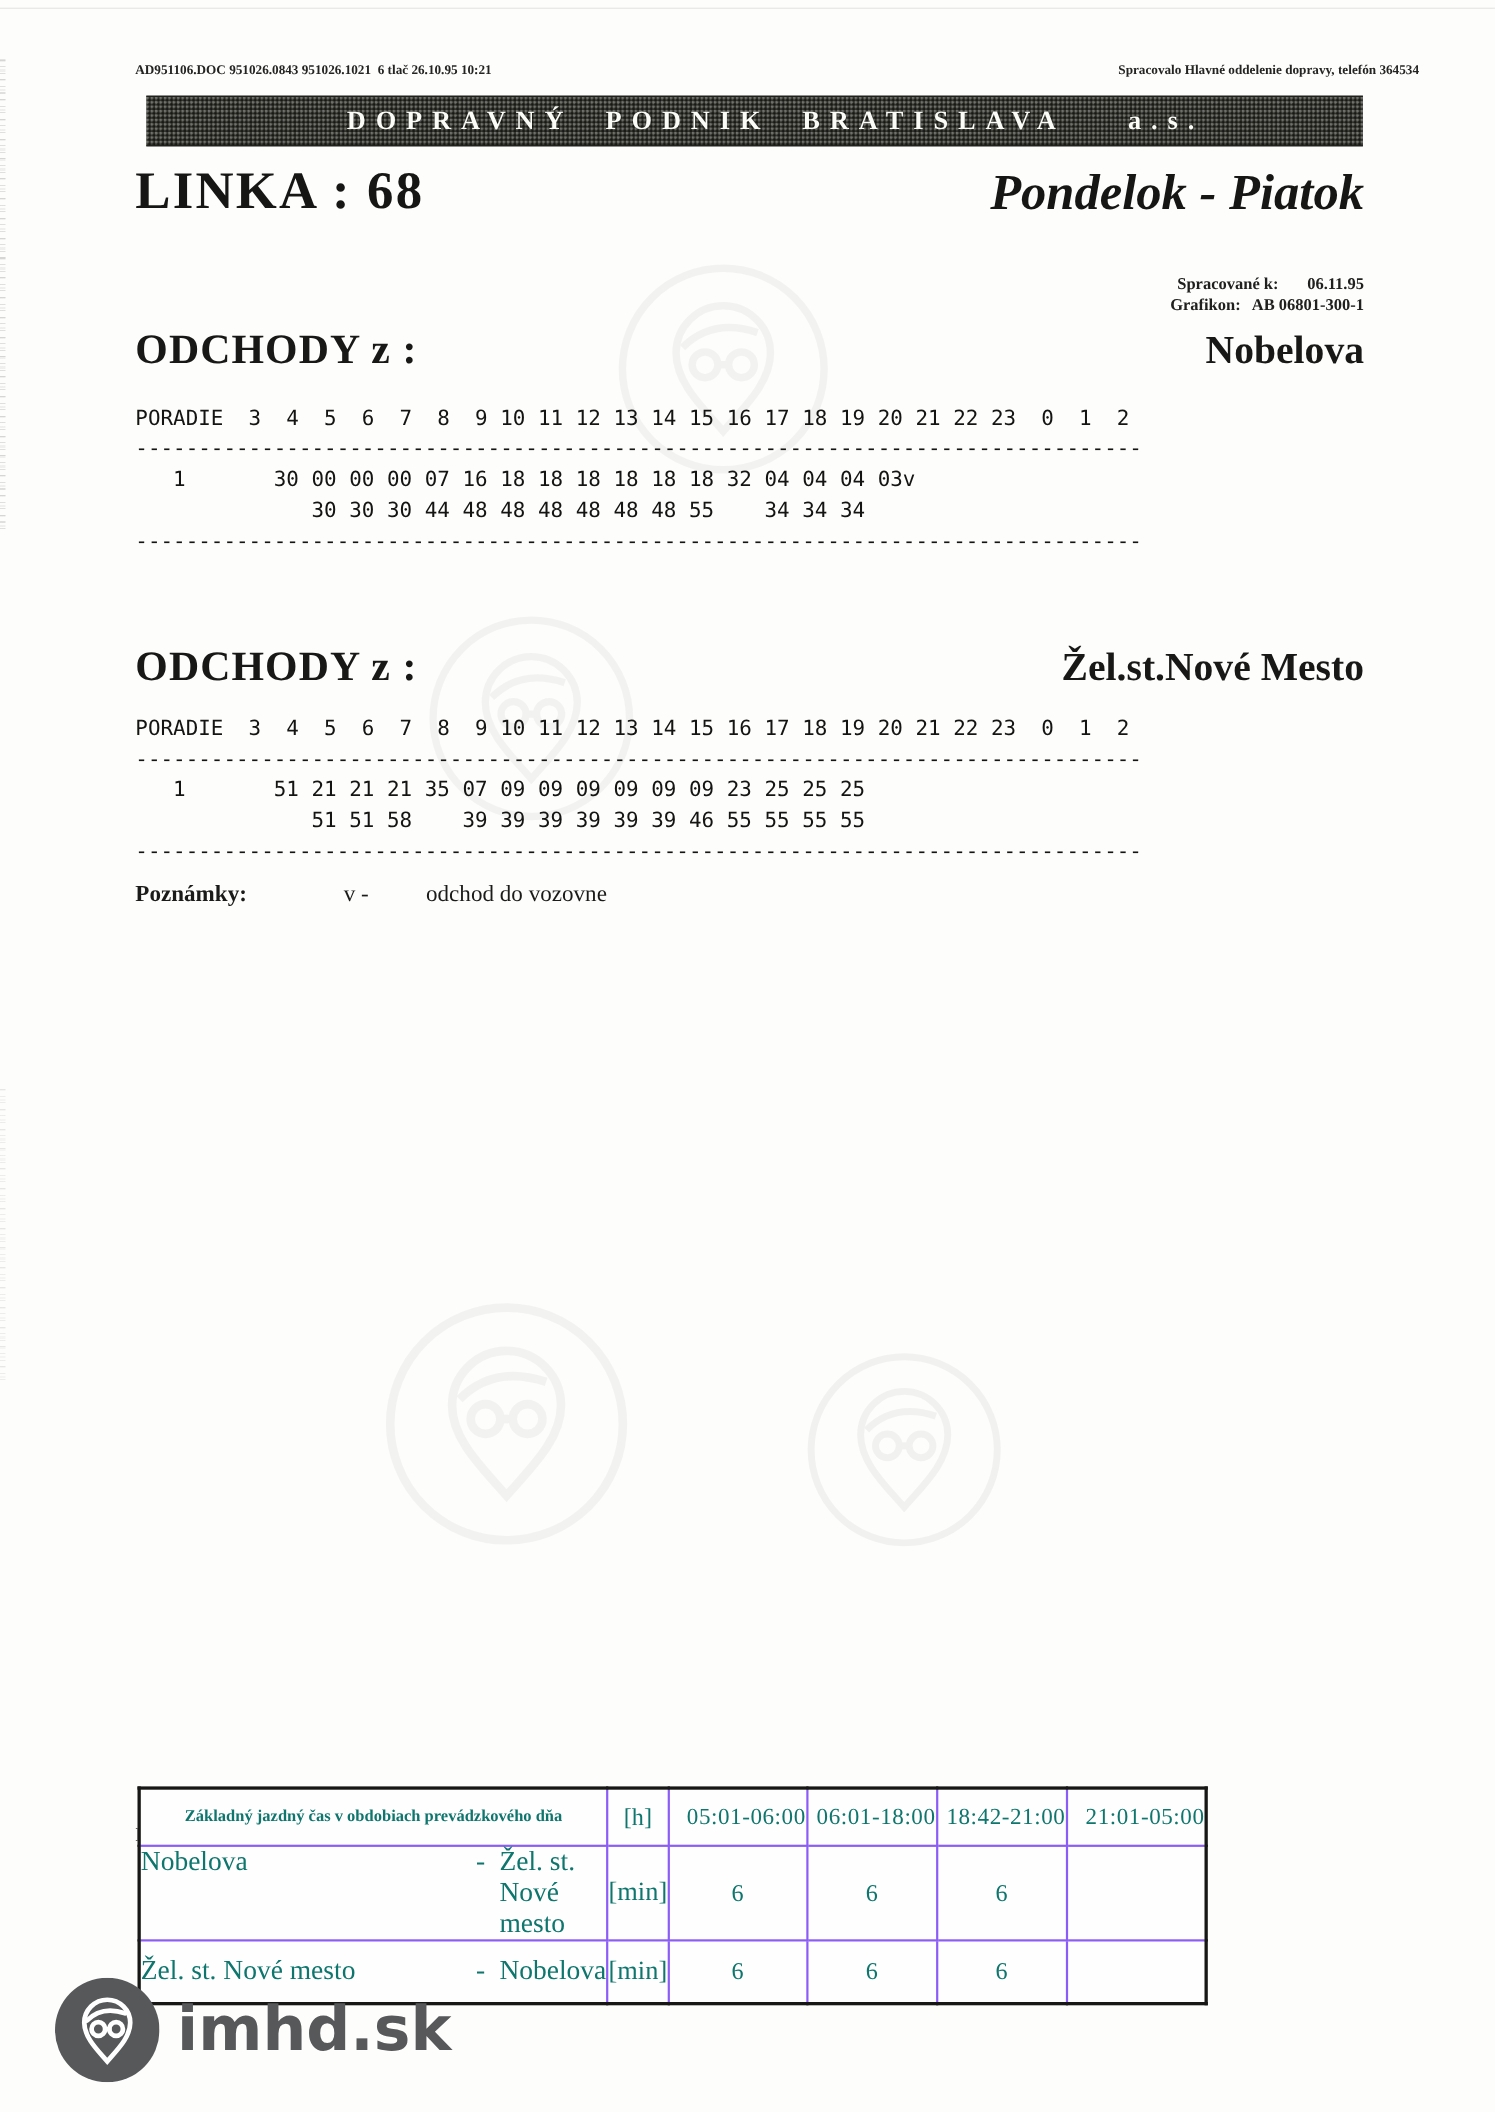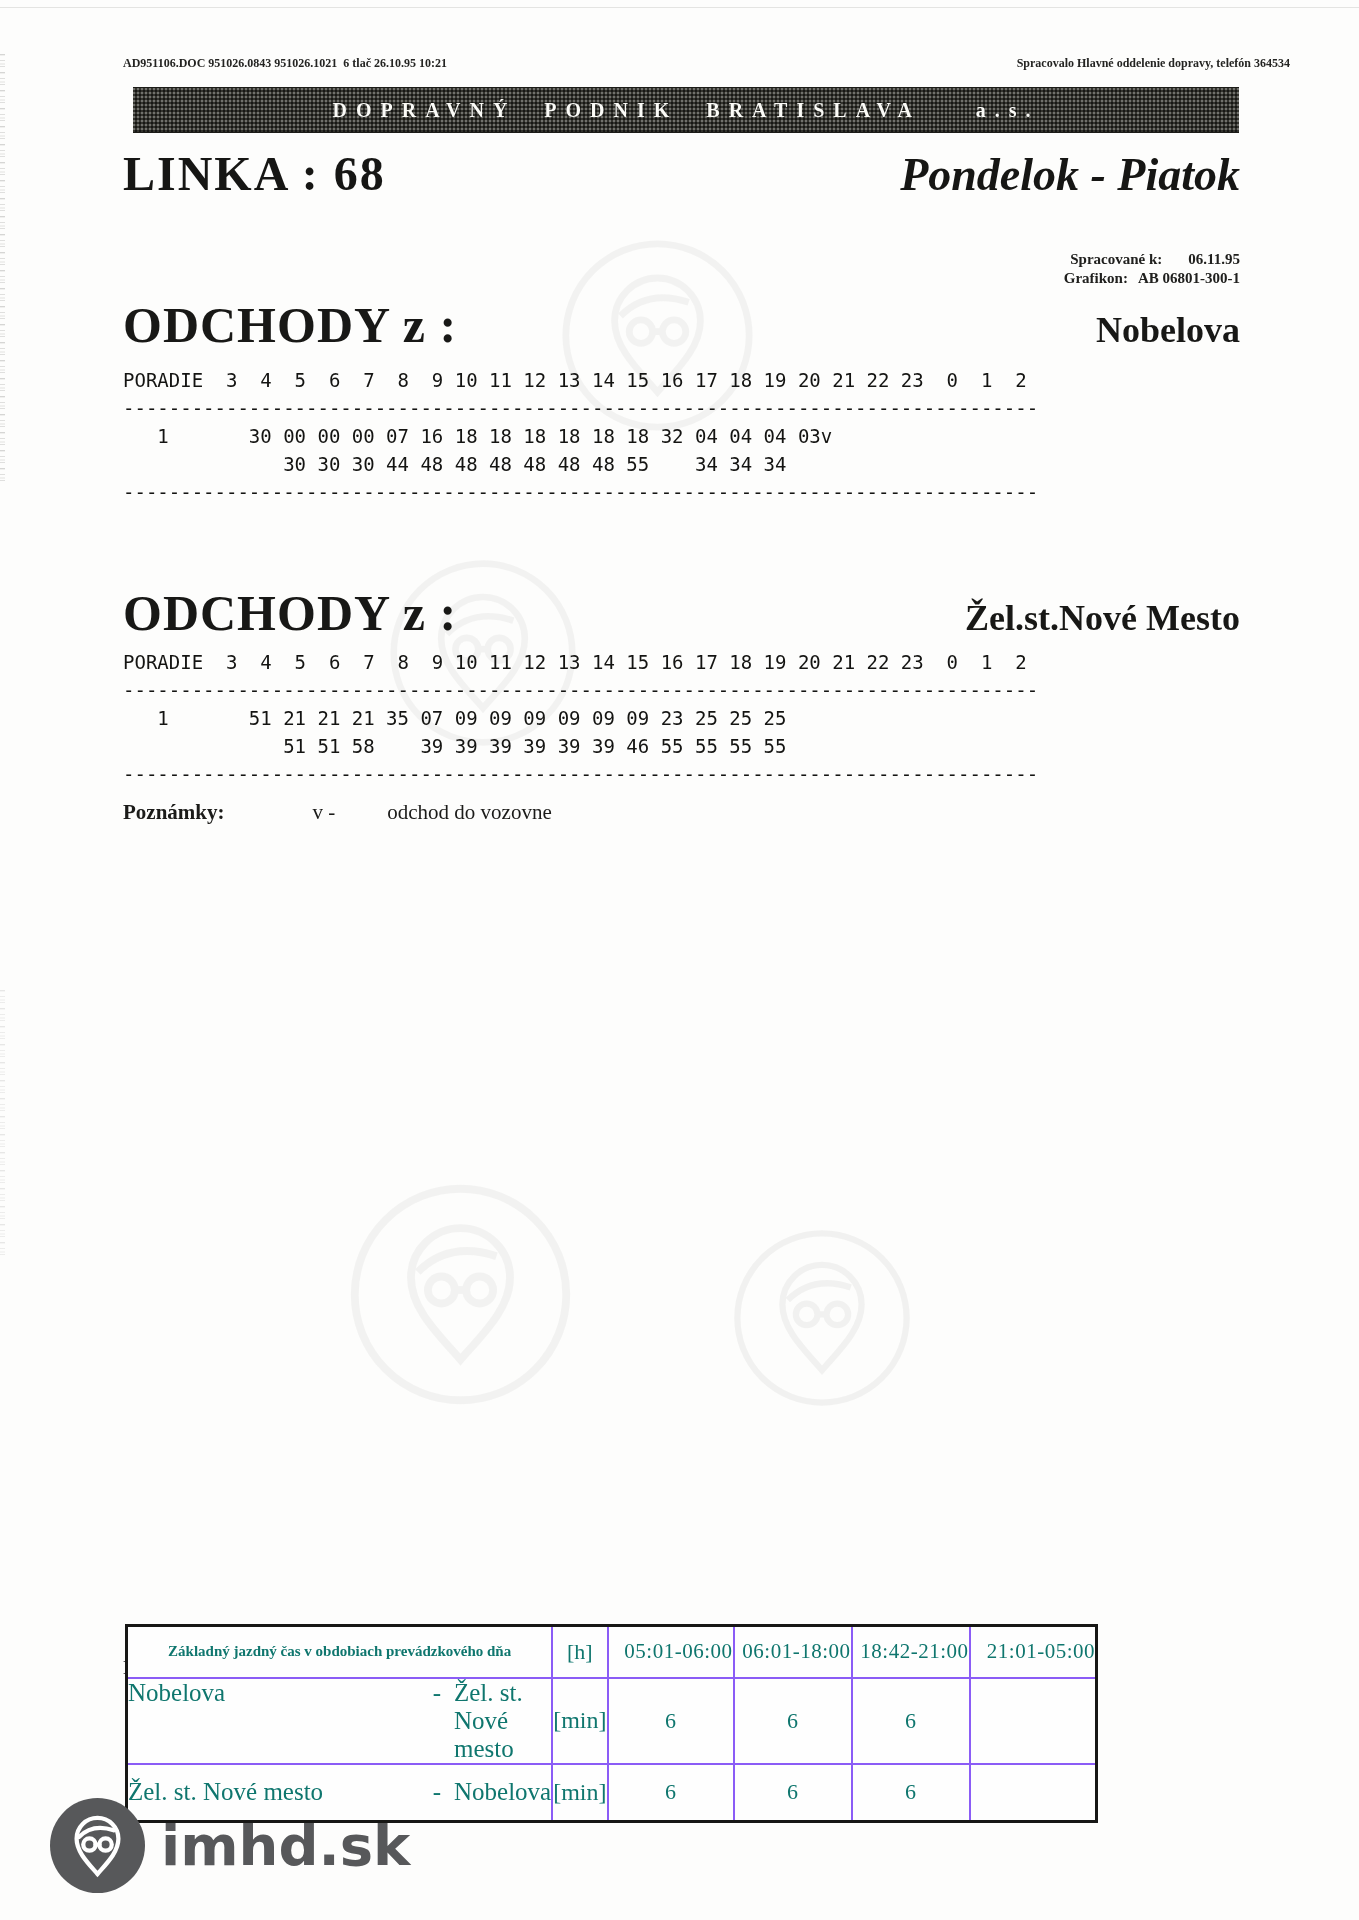--- a/index.html
+++ b/index.html
@@ -22,37 +22,37 @@
 
   
   .banner{position:absolute;left:133px;top:87px;width:1106px;height:44px;
     background-color:#34342e;
     background-image:
       radial-gradient(circle at 1px 1px, rgba(255,255,255,.30) 0.9px, rgba(0,0,0,0) 1.5px),
       radial-gradient(circle at 3px 3px, rgba(0,0,0,.55) 0.9px, rgba(0,0,0,0) 1.5px);
     background-size:4px 4px;
     border-top:1px solid #1c1c18;border-bottom:1px solid #1c1c18;
     display:flex;align-items:center;justify-content:center;}
-  .banner-title{font-size:20px;font-weight:bold;color:#fbfbf7;letter-spacing:9px;word-spacing:14px;
-    white-space:pre;text-shadow:0 0 1px rgba(0,0,0,.8);}
+  .banner-title{font-size:24px;font-weight:bold;color:#fbfbf7;letter-spacing:9px;word-spacing:14px;
+    white-space:pre;text-shadow:0 0 1px rgba(0,0,0,.8);padding-left:38px;}
 
   
   .line-title{position:absolute;left:123px;top:146px;font-size:48px;font-weight:bold;letter-spacing:2px;color:#161614;}
   .service-days{position:absolute;right:119px;top:148px;font-size:46px;font-weight:bold;font-style:italic;color:#161614;}
 
   
   .meta{position:absolute;right:119px;top:250px;text-align:right;font-size:15px;font-weight:bold;line-height:19px;color:#20201e;}
   .meta .v{margin-left:26px;}
   .meta .v2{margin-left:10px;}
 
   
   .section-row{position:absolute;left:123px;right:119px;display:flex;justify-content:space-between;align-items:baseline;}
   .section-1{top:296px;}
   .section-2{top:584px;}
-  .section-title{font-size:50px;font-weight:bold;letter-spacing:1px;color:#181816;}
+  .section-title{font-size:38px;font-weight:bold;letter-spacing:1px;color:#181816;}
   .stop-name{font-size:36px;font-weight:bold;color:#181816;}
 
   
   .mono{position:absolute;left:123px;font-family:"DejaVu Sans Mono", monospace;font-size:19px;line-height:28px;color:#141412;}
   .mono-1{top:366px;}
   .mono-2{top:648px;}
   .mono div{white-space:pre;}
 
   
   .notes{position:absolute;left:123px;top:800px;font-size:21px;color:#1b1b19;display:flex;align-items:baseline;}

